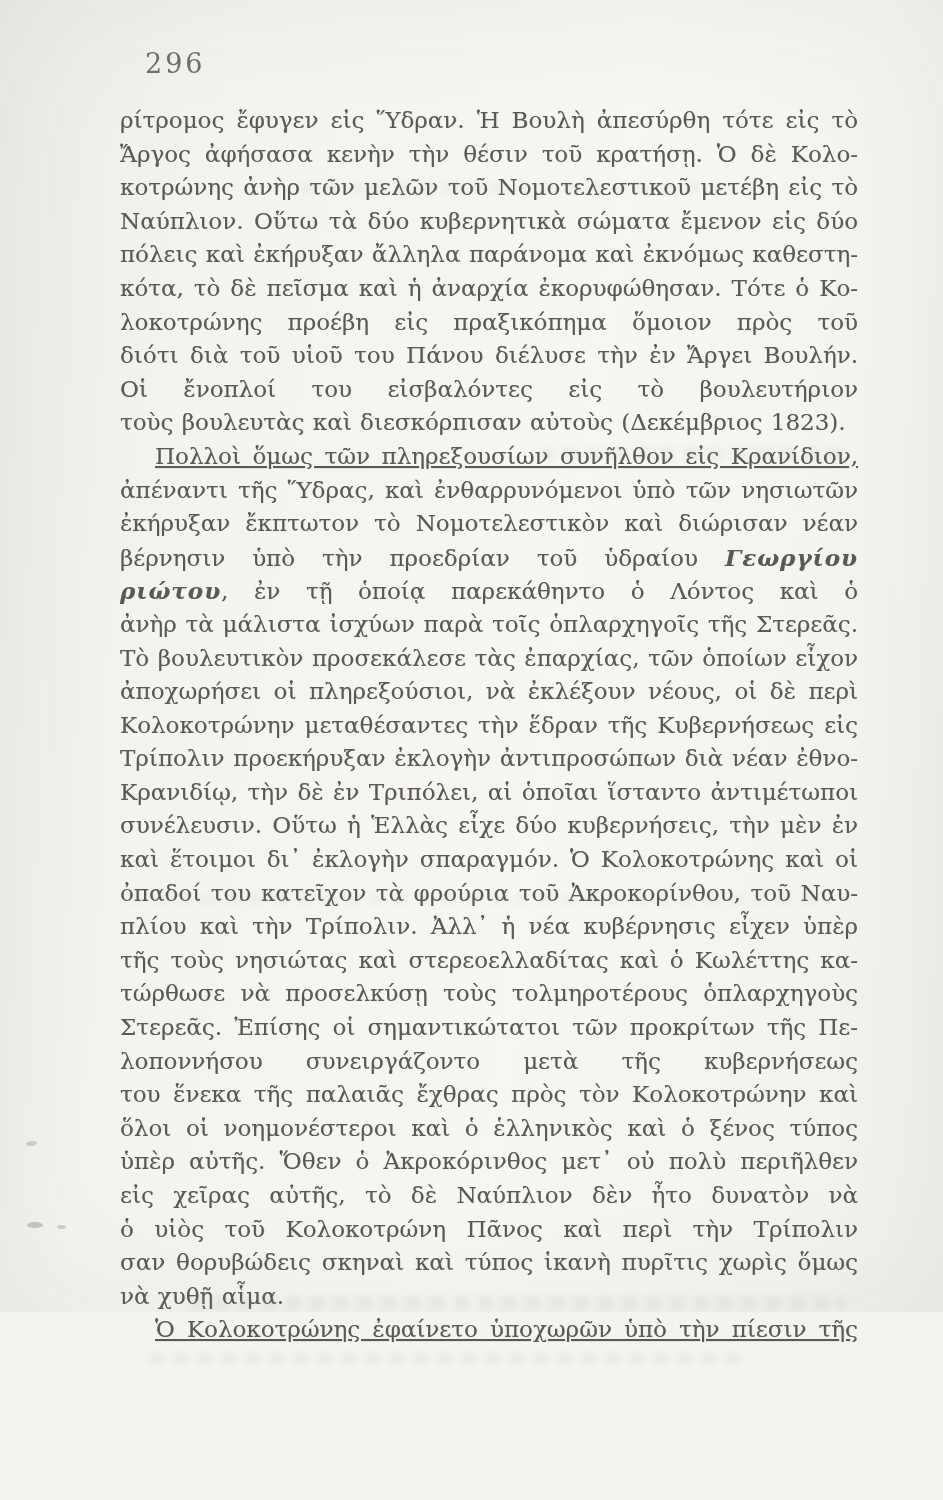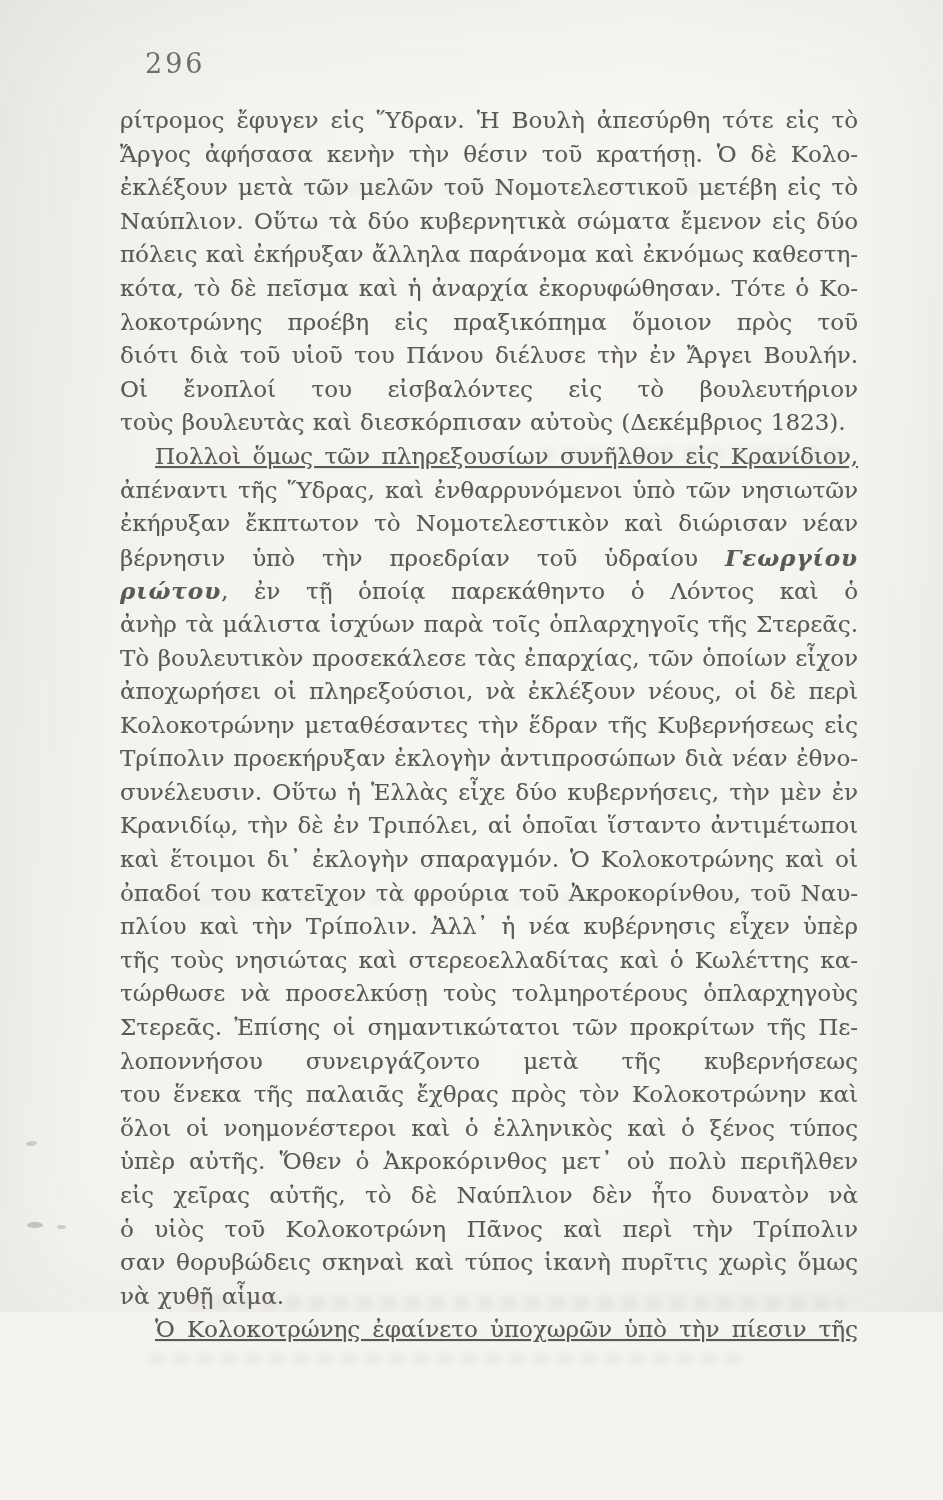--- a/index.html
+++ b/index.html
@@ -75,40 +75,40 @@
 </head>
 <body>
 
 <div class="page">
 
   <div class="page-number">296</div>
 
   <div class="text-block">
     <div class="line">ρίτρομος ἔφυγεν εἰς Ὕδραν. Ἡ Βουλὴ ἀπεσύρθη τότε εἰς τὸ</div>
     <div class="line">Ἄργος ἀφήσασα κενὴν τὴν θέσιν τοῦ κρατήσῃ. Ὁ δὲ Κολο-</div>
-    <div class="line">ἐκλέξουν μετὰ τῶν μελῶν τοῦ Νομοτελεστικοῦ μετέβη εἰς τὸ</div>
+    <div class="line">κοτρώνης ἀνὴρ τῶν μελῶν τοῦ Νομοτελεστικοῦ μετέβη εἰς τὸ</div>
     <div class="line">Ναύπλιον. Οὕτω τὰ δύο κυβερνητικὰ σώματα ἔμενον εἰς δύο</div>
     <div class="line">πόλεις καὶ ἐκήρυξαν ἄλληλα παράνομα καὶ ἐκνόμως καθεστη-</div>
     <div class="line">κότα, τὸ δὲ πεῖσμα καὶ ἡ ἀναρχία ἐκορυφώθησαν. Τότε ὁ Κο-</div>
     <div class="line">λοκοτρώνης προέβη εἰς πραξικόπημα ὅμοιον πρὸς τοῦ Κρόμβελ,</div>
     <div class="line">διότι διὰ τοῦ υἱοῦ του Πάνου διέλυσε τὴν ἐν Ἄργει Βουλήν.</div>
     <div class="line">Οἱ ἔνοπλοί του εἰσβαλόντες εἰς τὸ βουλευτήριον ἐκακοποίησαν</div>
     <div class="line pend">τοὺς βουλευτὰς καὶ διεσκόρπισαν αὐτοὺς (Δεκέμβριος 1823).</div>
     <div class="line ind">Πολλοὶ ὅμως τῶν πληρεξουσίων συνῆλθον εἰς Κρανίδιον,</div>
     <div class="line">ἀπέναντι τῆς Ὕδρας, καὶ ἐνθαρρυνόμενοι ὑπὸ τῶν νησιωτῶν</div>
     <div class="line">ἐκήρυξαν ἔκπτωτον τὸ Νομοτελεστικὸν καὶ διώρισαν νέαν κυ-</div>
     <div class="line"><span>βέρνησιν ὑπὸ τὴν προεδρίαν τοῦ ὑδραίου </span><span class="b">Γεωργίου Κουντου</span></div>
     <div class="line"><span class="b">ριώτου</span><span>, ἐν τῇ ὁποίᾳ παρεκάθηντο ὁ Λόντος καὶ ὁ </span></div>
     <div class="line">ἀνὴρ τὰ μάλιστα ἰσχύων παρὰ τοῖς ὁπλαρχηγοῖς τῆς Στερεᾶς.</div>
     <div class="line">Τὸ βουλευτικὸν προσεκάλεσε τὰς ἐπαρχίας, τῶν ὁποίων εἶχον</div>
     <div class="line">ἀποχωρήσει οἱ πληρεξούσιοι, νὰ ἐκλέξουν νέους, οἱ δὲ περὶ τὸν</div>
     <div class="line">Κολοκοτρώνην μεταθέσαντες τὴν ἕδραν τῆς Κυβερνήσεως εἰς</div>
     <div class="line">Τρίπολιν προεκήρυξαν ἐκλογὴν ἀντιπροσώπων διὰ νέαν ἐθνο-</div>
+    <div class="line">Κρανιδίῳ, τὴν δὲ ἐν Τριπόλει, αἱ ὁποῖαι ἵσταντο ἀντιμέτωποι</div>
     <div class="line">συνέλευσιν. Οὕτω ἡ Ἑλλὰς εἶχε δύο κυβερνήσεις, τὴν μὲν ἐν</div>
-    <div class="line">Κρανιδίῳ, τὴν δὲ ἐν Τριπόλει, αἱ ὁποῖαι ἵσταντο ἀντιμέτωποι</div>
     <div class="line">καὶ ἕτοιμοι δι᾽ ἐκλογὴν σπαραγμόν. Ὁ Κολοκοτρώνης καὶ οἱ</div>
     <div class="line">ὀπαδοί του κατεῖχον τὰ φρούρια τοῦ Ἀκροκορίνθου, τοῦ Ναυ-</div>
     <div class="line">πλίου καὶ τὴν Τρίπολιν. Ἀλλ᾽ ἡ νέα κυβέρνησις εἶχεν ὑπὲρ αὑ-</div>
     <div class="line">τῆς τοὺς νησιώτας καὶ στερεοελλαδίτας καὶ ὁ Κωλέττης κα-</div>
     <div class="line">τώρθωσε νὰ προσελκύσῃ τοὺς τολμηροτέρους ὁπλαρχηγοὺς τῆς</div>
     <div class="line">Στερεᾶς. Ἐπίσης οἱ σημαντικώτατοι τῶν προκρίτων τῆς Πε-</div>
     <div class="line">λοποννήσου συνειργάζοντο μετὰ τῆς κυβερνήσεως Κουντουριώ-</div>
     <div class="line">του ἕνεκα τῆς παλαιᾶς ἔχθρας πρὸς τὸν Κολοκοτρώνην καὶ</div>
     <div class="line">ὅλοι οἱ νοημονέστεροι καὶ ὁ ἑλληνικὸς καὶ ὁ ξένος τύπος ἦσαν</div>
     <div class="line">ὑπὲρ αὐτῆς. Ὅθεν ὁ Ἀκροκόρινθος μετ᾽ οὐ πολὺ περιῆλθεν</div>

